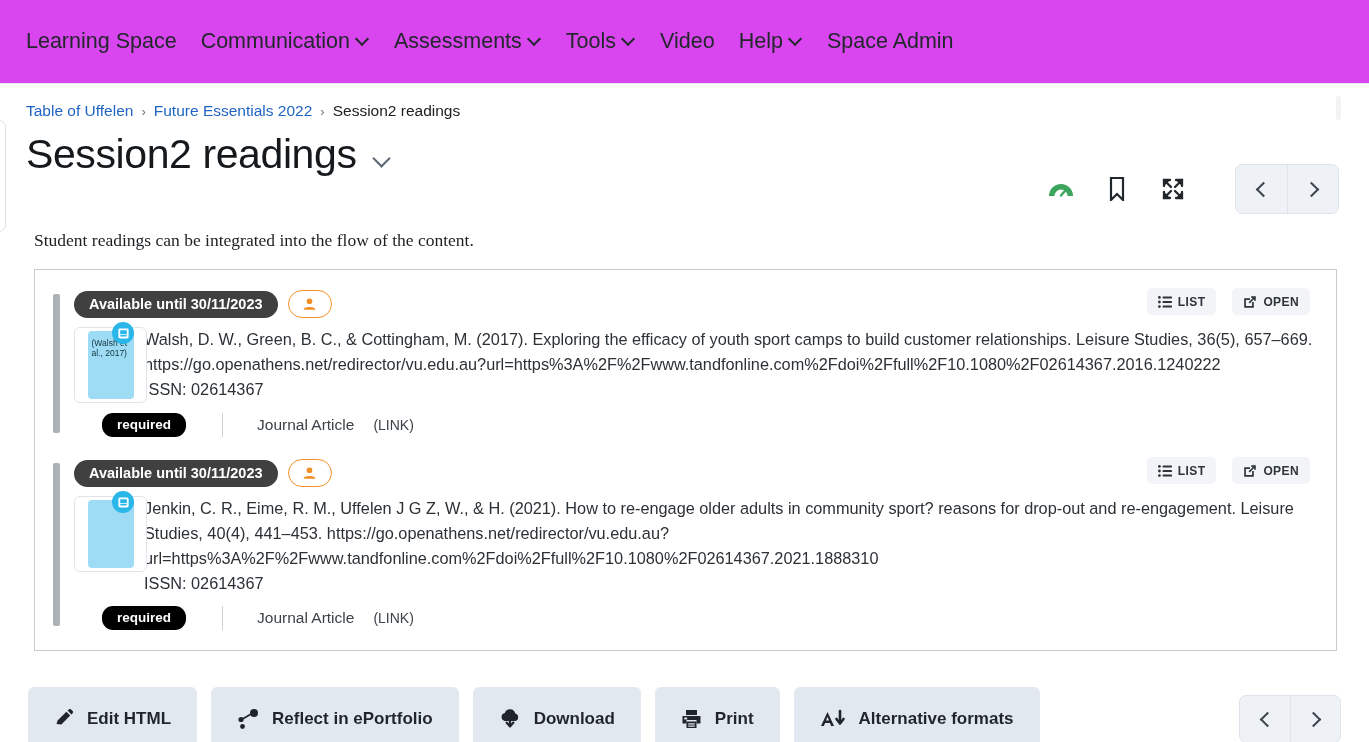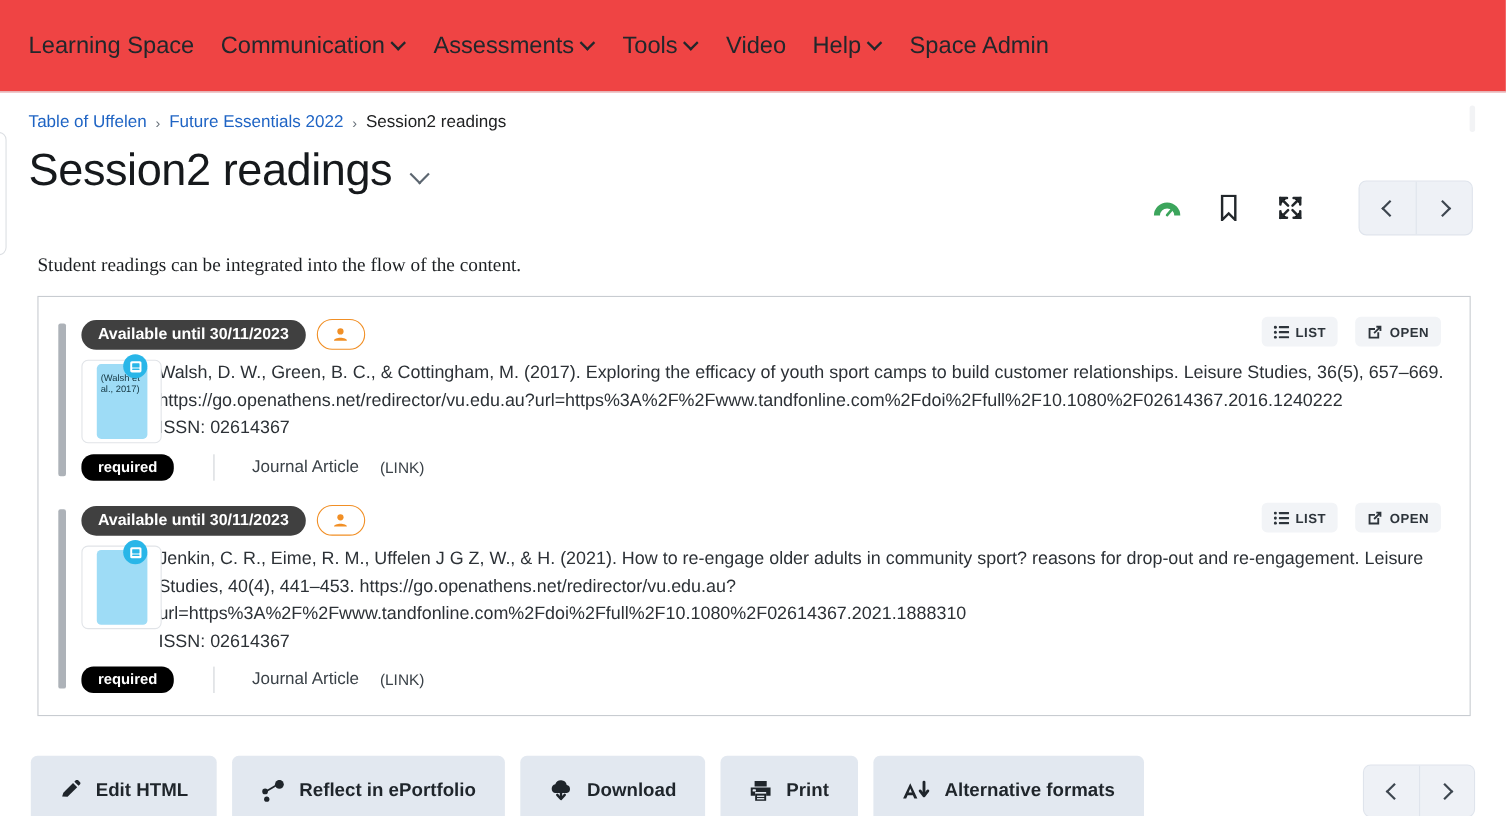--- a/index.html
+++ b/index.html
@@ -12,21 +12,21 @@
   body { position: relative; }
 
   
   .navbar {
     height: 84px;
     border-bottom: 1px solid #e3e6ea;
     display: flex;
     align-items: center;
     padding-left: 26px;
     gap: 0px;
-    background: #ef4444;
+    background: #d946ef;
   }
   .nav-item {
     display: inline-flex;
     align-items: center;
     gap: 7px;
     font-size: 21.5px;
     color: #22272b;
     padding: 6px 12px;
     white-space: nowrap;
     cursor: pointer;
@@ -257,20 +257,21 @@
     color: #2c3136;
   }
   .cite-text .it { }
   .issn { display: block; }
 
   .meta-row {
     display: flex;
     align-items: center;
     margin-top: 10px;
     gap: 12px;
+    margin-left: 28px;
   }
   .req-badge {
     background: #000;
     color: #fff;
     font-size: 13.5px;
     font-weight: 700;
     border-radius: 11px;
     padding: 4px 15px 5px 15px;
   }
   .meta-div {

